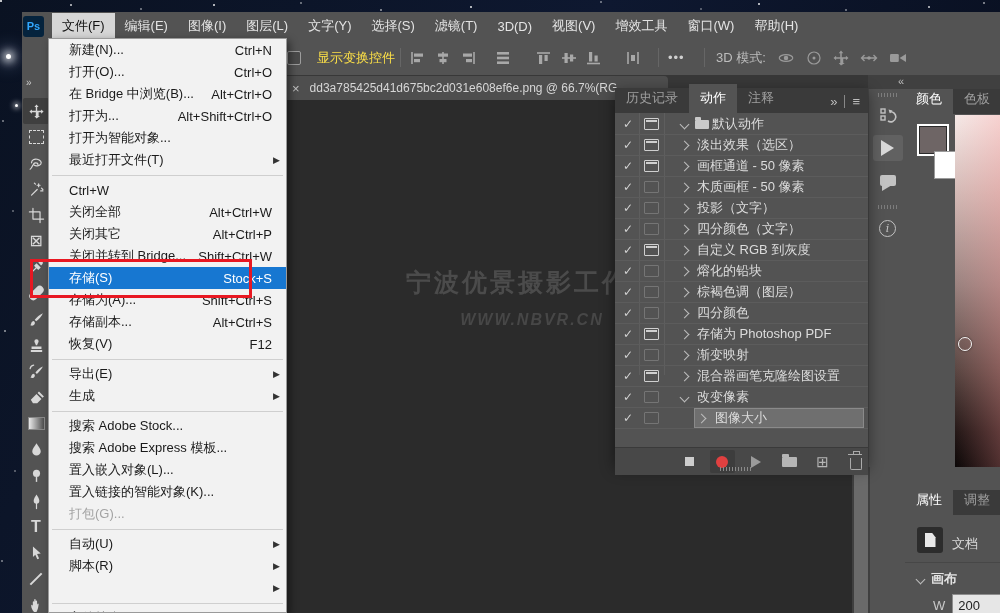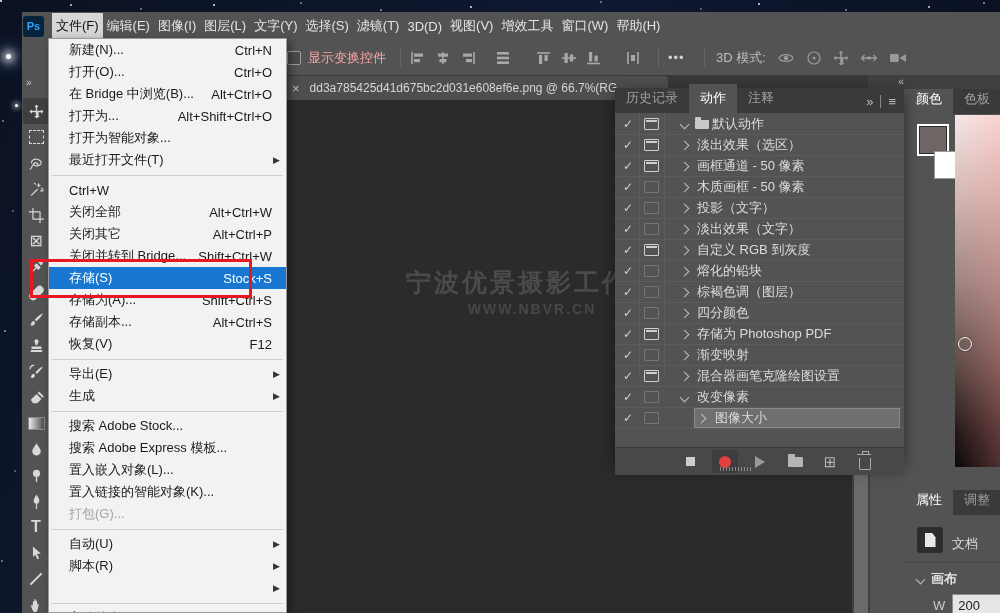--- a/index.html
+++ b/index.html
@@ -22,28 +22,28 @@
     background:#fff;box-shadow:0 0 8px 3px rgba(255,255,255,.85),0 0 18px 6px rgba(180,200,255,.35);}
   .star2{position:absolute;left:15px;top:104px;width:3px;height:3px;border-radius:50%;
     background:#fff;box-shadow:0 0 5px 2px rgba(255,255,255,.5);}
   
   .window{position:absolute;left:22px;top:12px;right:0;bottom:0;background:#535353;}
   
   .menubar{position:absolute;left:0;top:0;right:0;height:28px;background:#535353;
     display:flex;align-items:center;border-bottom:1px solid #464646;}
   .pslogo{width:21px;height:21px;margin:0 8px 0 1px;background:#05233d;border-radius:3px;
     color:#31a8ff;font-size:11px;font-weight:bold;display:flex;align-items:center;justify-content:center;}
-  .mbar-item{color:#e4e4e4;font-size:13px;padding:4px 4px;white-space:nowrap;}
+  .mbar-item{color:#e4e4e4;font-size:13px;padding:4px 10px;white-space:nowrap;}
   .mbar-item.active{background:#d6d6d6;color:#111;}
   
   .optionsbar{position:absolute;left:0;top:28px;right:0;height:35px;background:#535353;
     border-bottom:1px solid #3c3c3c;}
   .ob{position:absolute;top:0;height:35px;display:flex;align-items:center;color:#c9c9c9;}
   .ob-check{width:12px;height:12px;border:1px solid #9d9d9d;border-radius:2px;background:#4a4a4a;}
-  .ob-label{font-size:13px;color:#fca5a5;margin-left:7px;white-space:nowrap;}
+  .ob-label{font-size:13px;color:#fde047;margin-left:16px;white-space:nowrap;}
   .vsep{position:absolute;top:8px;width:1px;height:19px;background:#666;}
   .obicon{margin-right:9px;display:inline-flex;align-items:center;}
   .obicon svg{display:block;}
   .dots3{font-size:13px;letter-spacing:1px;color:#cfcfcf;}
   .mode-label{font-size:13px;color:#bdbdbd;white-space:nowrap;margin-right:10px;}
   
   .toolbar{position:absolute;left:0;top:63px;width:28px;bottom:0;background:#535353;
     border-right:1px solid #454545;display:flex;flex-direction:column;align-items:center;}
   .tb-collapse{color:#c9c9c9;font-size:10px;align-self:flex-start;margin:2px 0 0 4px;letter-spacing:-1px;}
   .tb-grip{width:18px;height:4px;margin:4px 0 6px 0;
@@ -62,21 +62,21 @@
   
   .tabbar{position:absolute;left:28px;top:63px;width:818px;height:25px;background:#383838;}
   .doctab{position:absolute;left:233px;top:1px;width:385px;height:24px;background:#4e4e4e;
     border-radius:4px 4px 0 0;display:flex;align-items:center;color:#d6d6d6;}
   .doctab .x{font-size:13px;color:#c2c2c2;margin:0 10px 0 9px;}
   .doctab .t{font-size:12px;white-space:nowrap;overflow:hidden;}
   
   .canvas{position:absolute;left:28px;top:88px;width:818px;bottom:0;background:#2b2b2b;}
   .wm{position:absolute;left:332px;top:166px;width:300px;text-align:center;}
   .wm-t{color:#4b4b4b;font-size:25px;font-weight:bold;letter-spacing:3px;white-space:nowrap;}
-  .wm-u{color:#474747;font-size:14px;font-weight:bold;letter-spacing:2px;margin-top:2px;}
+  .wm-u{color:#474747;font-size:16px;font-weight:bold;letter-spacing:2px;margin-top:12px;font-style:italic;}
   
   .dockhead{position:absolute;left:846px;top:63px;right:0;height:14px;background:#404040;
     border-bottom:1px solid #333;color:#bdbdbd;font-size:11px;line-height:13px;}
   .dockhead span{position:absolute;left:30px;top:0;}
   .iconstrip{position:absolute;left:846px;top:77px;width:37px;bottom:0;background:#535353;
     border-left:1px solid #474747;border-right:1px solid #474747;
     display:flex;flex-direction:column;align-items:center;}
   .is-grip{width:20px;height:4px;margin:4px 0 6px 0;
     background:repeating-linear-gradient(90deg,#7d7d7d 0 1px,transparent 1px 3px);}
   .is-item{width:30px;height:26px;display:flex;align-items:center;justify-content:center;margin-bottom:6px;}
@@ -114,21 +114,21 @@
   .canvasrow .lbl{font-size:13px;font-weight:bold;margin-left:7px;}
   .wrow{position:absolute;left:28px;top:104px;display:flex;align-items:center;}
   .wrow .wl{color:#c9c9c9;font-size:13px;margin-right:7px;}
   .wfield{width:52px;height:20px;background:#e6e6e6;border:1px solid #8d8d8d;color:#222;
     font-size:13px;display:flex;align-items:center;padding-left:5px;}
   
   .chev{display:inline-block;width:6px;height:6px;border-right:1.6px solid #bdbdbd;border-bottom:1.6px solid #bdbdbd;}
   .chev.r{transform:rotate(-45deg);}
   .chev.d{transform:rotate(45deg);}
   
-  .actions{position:absolute;left:593px;top:76px;width:289px;height:377px;background:#535353;
+  .actions{position:absolute;left:593px;top:76px;width:253px;height:377px;background:#535353;
     box-shadow:0 4px 14px rgba(0,0,0,.45);display:flex;flex-direction:column;}
   .actions .ptabs{flex:0 0 25px;position:relative;}
   .ap-right{position:absolute;right:8px;top:6px;color:#bdbdbd;font-size:13px;display:flex;align-items:center;gap:7px;}
   .ap-right .bar{width:1px;height:13px;background:#888;}
   .arows{flex:1 1 auto;position:relative;padding-top:1px;}
   .colline{position:absolute;top:0;bottom:54px;width:1px;background:#5e5e5e;}
   .arow{height:20px;display:flex;align-items:center;border-bottom:1px solid #5c5c5c;position:relative;}
   .acheck{position:absolute;left:8px;color:#d2d2d2;font-size:12px;line-height:1;}
   .atog{position:absolute;left:29px;width:13px;height:10px;border:1px solid #cfcfcf;border-radius:1px;}
   .atog:before{content:'';display:block;height:2px;background:#cfcfcf;margin:1px;}
@@ -520,21 +520,21 @@
         <div class="arow">
           <span class="acheck">✓</span>
           <span class="atog dim"></span>
           <span class="chev r"></span>
           <span class="alabel">投影（文字）</span>
         </div>
         <div class="arow">
           <span class="acheck">✓</span>
           <span class="atog dim"></span>
           <span class="chev r"></span>
-          <span class="alabel">淡出效果（文字）</span>
+          <span class="alabel">四分颜色（文字）</span>
         </div>
         <div class="arow">
           <span class="acheck">✓</span>
           <span class="atog"></span>
           <span class="chev r"></span>
           <span class="alabel">自定义 RGB 到灰度</span>
         </div>
         <div class="arow">
           <span class="acheck">✓</span>
           <span class="atog dim"></span>

